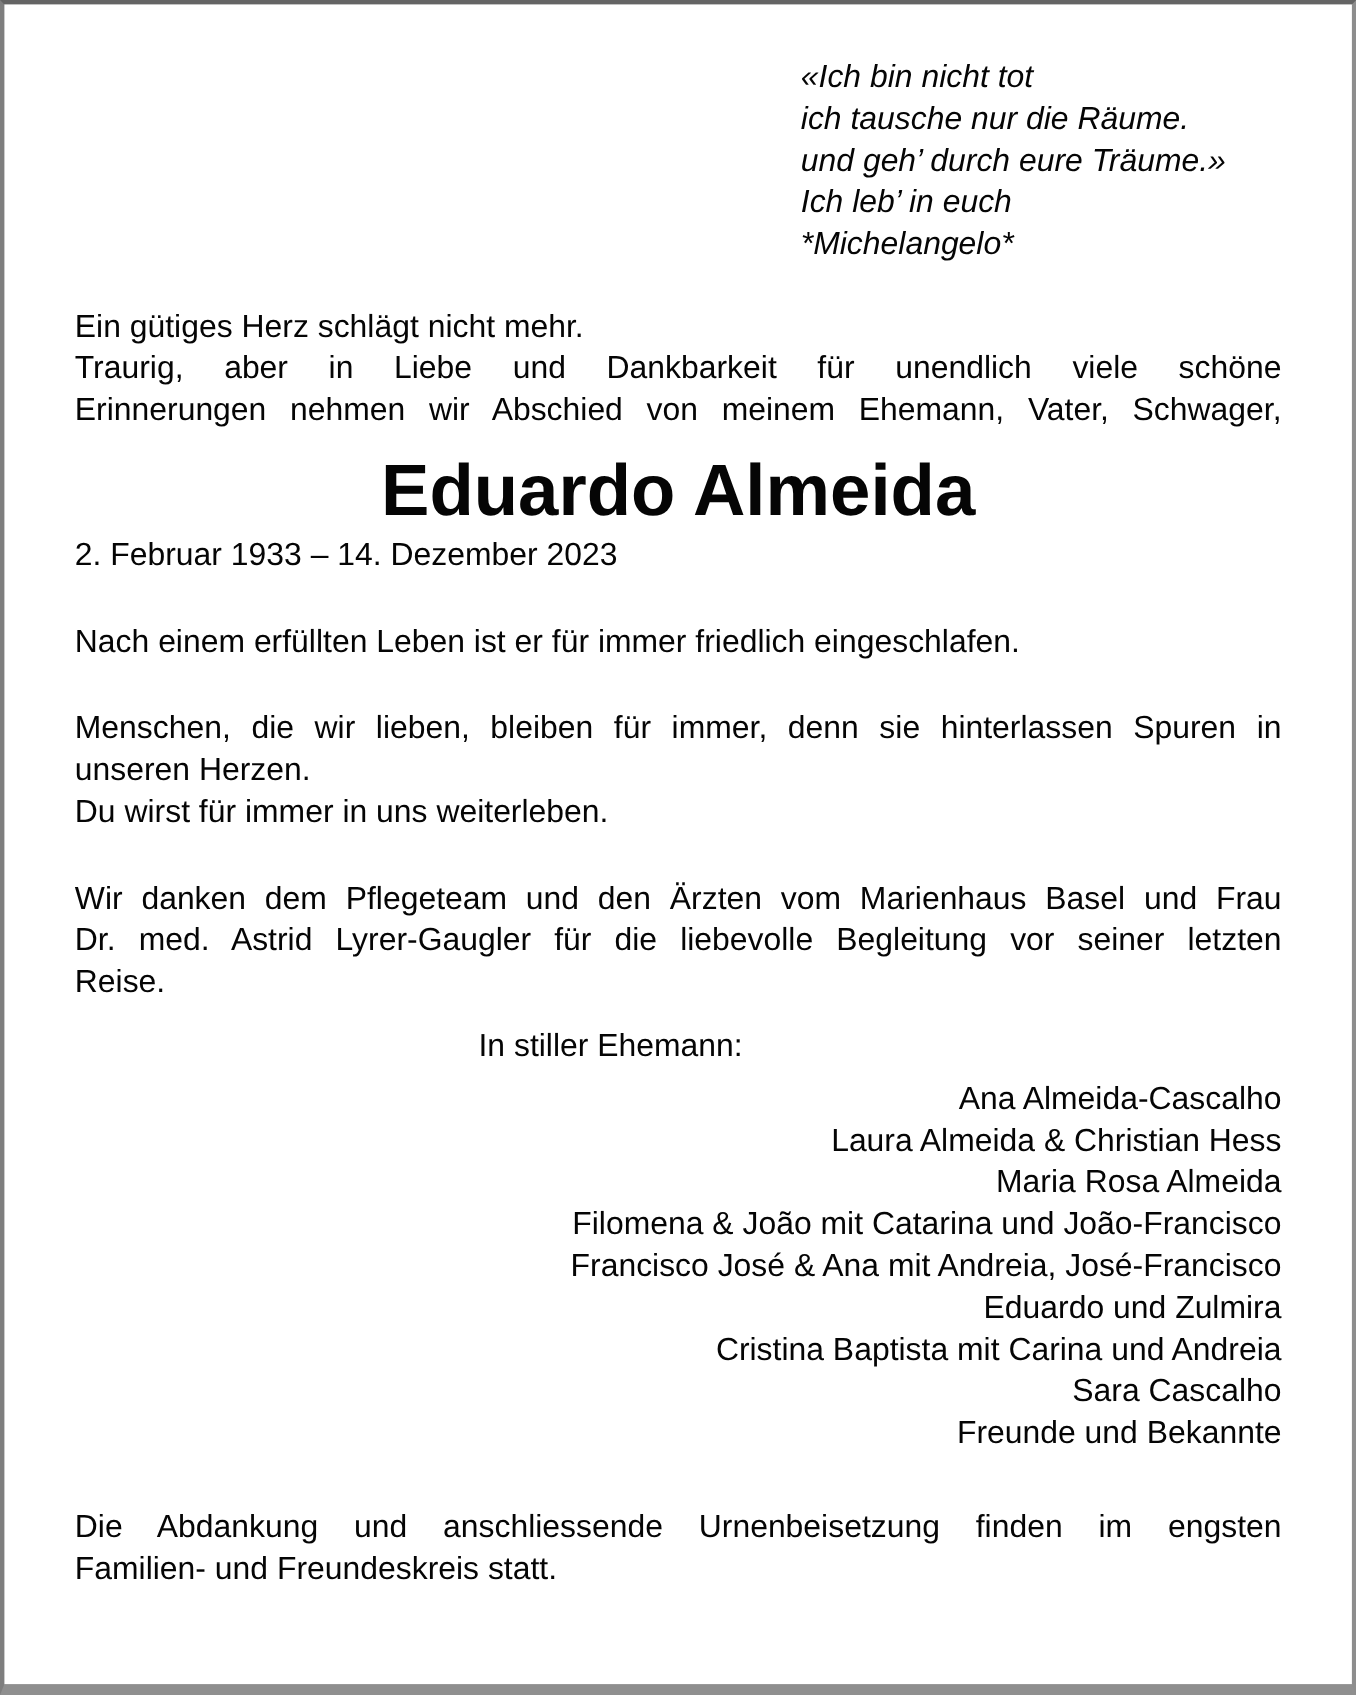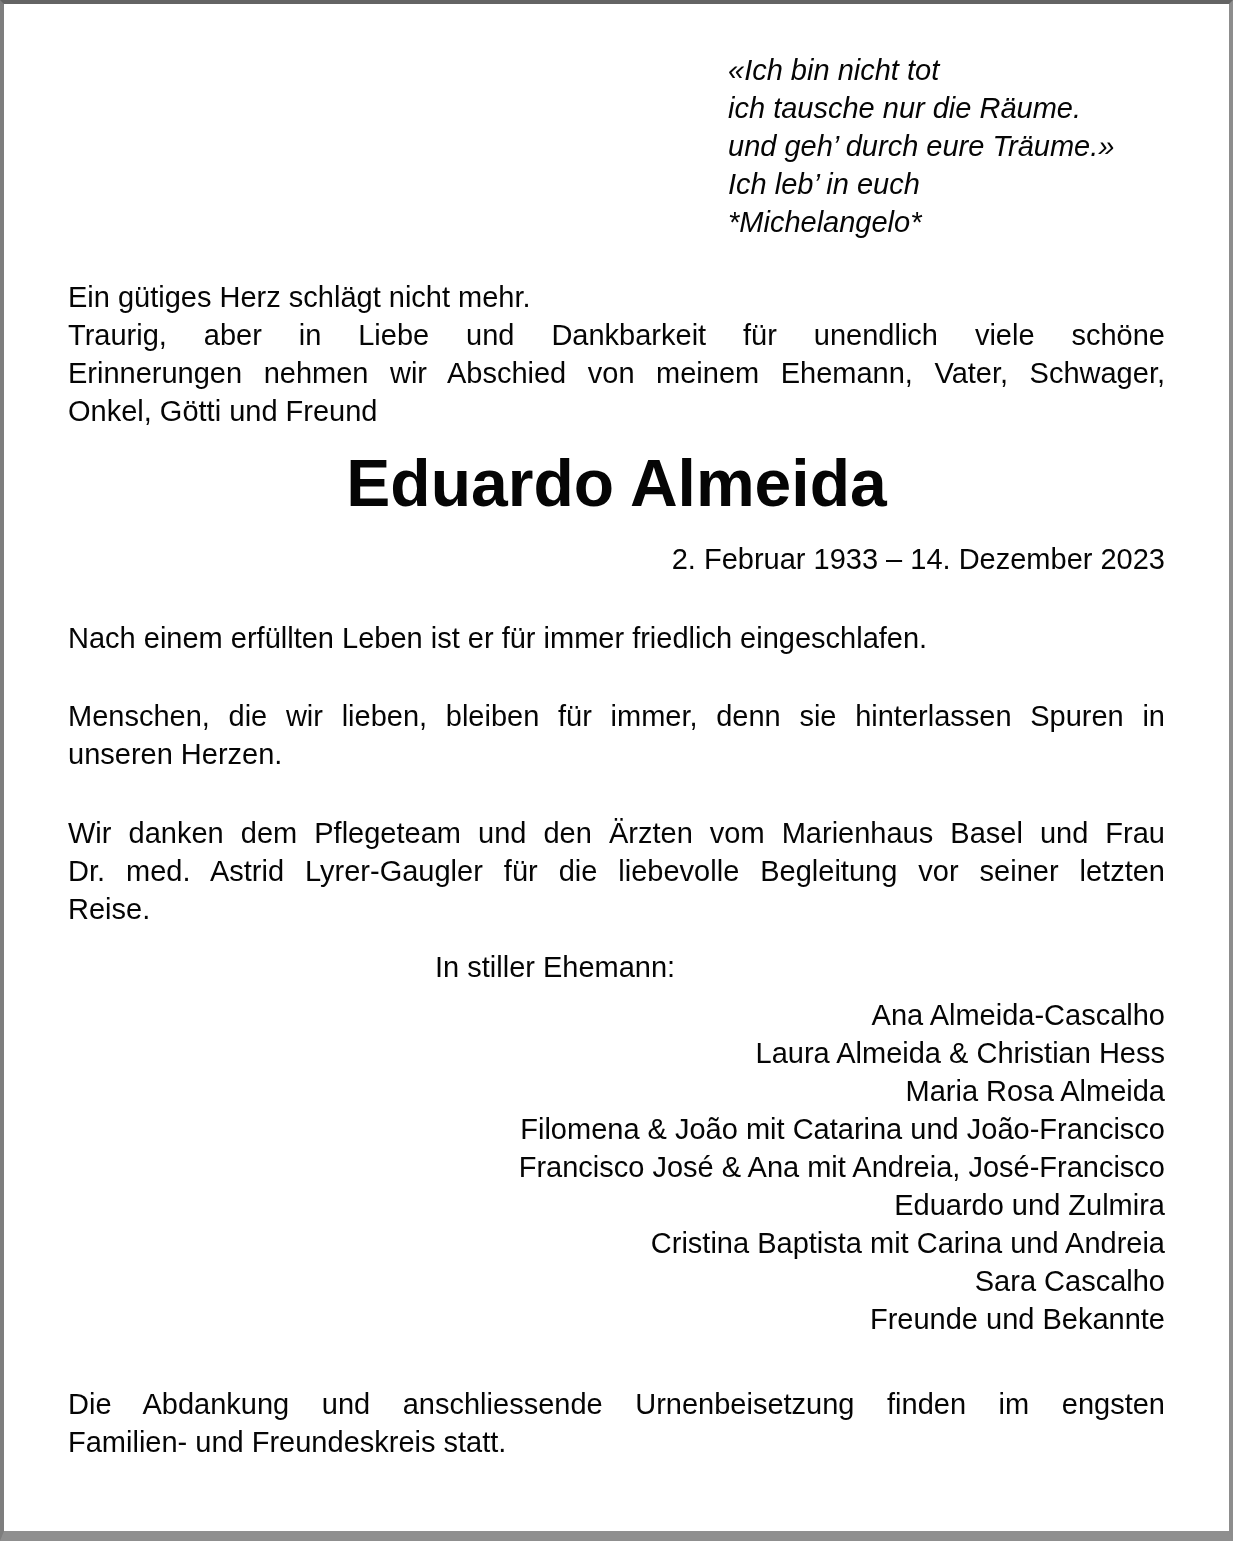--- a/index.html
+++ b/index.html
@@ -36,22 +36,22 @@
   }
   .name {
     margin-top: 16px;
     text-align: center;
     font-size: 66px;
     line-height: 74px;
     font-weight: bold;
     letter-spacing: 0px;
   }
   .dates {
-    margin-top: 20px;
-    text-align: right;
+    margin-top: 4px;
+    text-align: left;
   }
   .par-passing { margin-top: 41px; }
   .par-memory { margin-top: 40px; }
   .par-thanks { margin-top: 41px; }
   .mourning-label { margin-top: 20px; margin-left: 367px; }
   .mourners { margin-top: 10px; margin-left: 367px; text-align: right; }
   .mourner.indent-1 { padding-left: 28px; }
   .mourner.indent-2 { padding-left: 34px; }
   .par-funeral { margin-top: 47px; }
 </style>
@@ -66,31 +66,31 @@
       <div>ich tausche nur die Räume.</div>
       <div>und geh’ durch eure Träume.»</div>
       <div>Ich leb’ in euch</div>
       <div>*Michelangelo*</div>
     </div>
 
     <div class="intro">
       <div>Ein gütiges Herz schlägt nicht mehr.</div>
       <div class="jline">Traurig, aber in Liebe und Dankbarkeit für unendlich viele schöne</div>
       <div class="jline">Erinnerungen nehmen wir Abschied von meinem Ehemann, Vater, Schwager,</div>
-      <div>Onkel, Götti und Freund</div>
     </div>
 
     <div class="name">Eduardo Almeida</div>
     <div class="dates">2. Februar 1933 – 14. Dezember 2023</div>
 
     <div class="par-passing">Nach einem erfüllten Leben ist er für immer friedlich eingeschlafen.</div>
 
     <div class="par-memory">
       <div class="jline">Menschen, die wir lieben, bleiben für immer, denn sie hinterlassen Spuren in</div>
       <div>unseren Herzen.</div>
+      <div>Du wirst für immer in uns weiterleben.</div>
     </div>
 
     <div class="par-thanks">
       <div class="jline">Wir danken dem Pflegeteam und den Ärzten vom Marienhaus Basel und Frau</div>
       <div class="jline">Dr. med. Astrid Lyrer-Gaugler für die liebevolle Begleitung vor seiner letzten</div>
       <div>Reise.</div>
     </div>
 
     <div class="mourning-label">In stiller Ehemann:</div>
 

